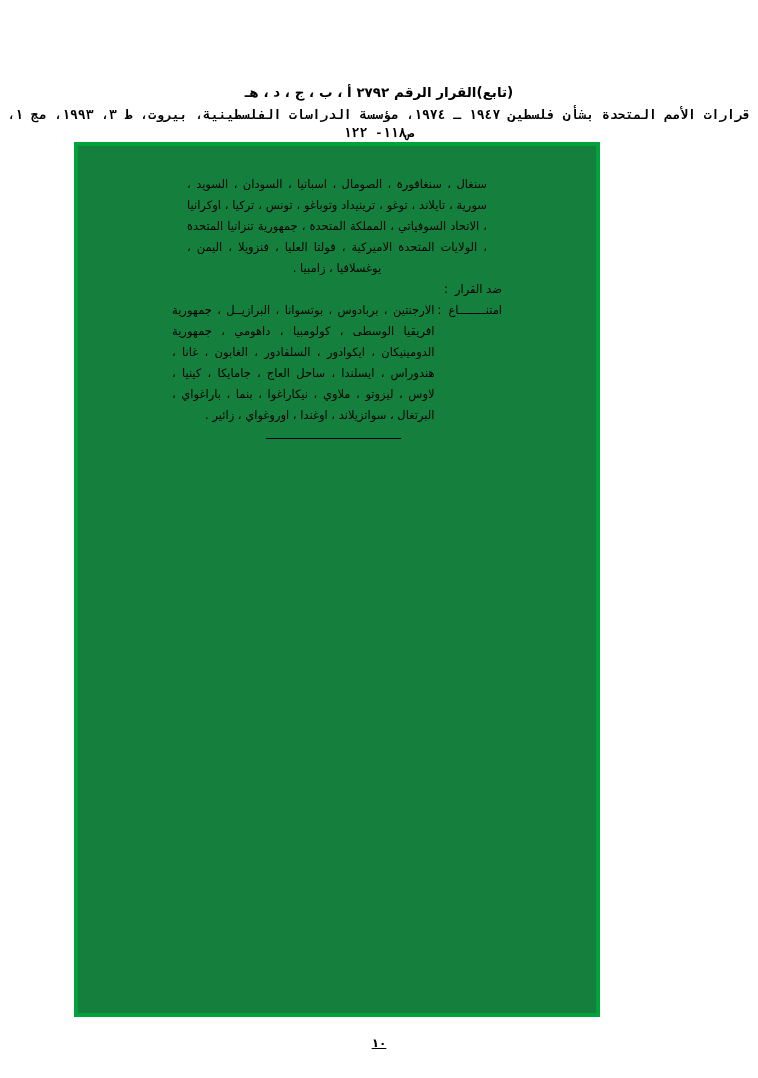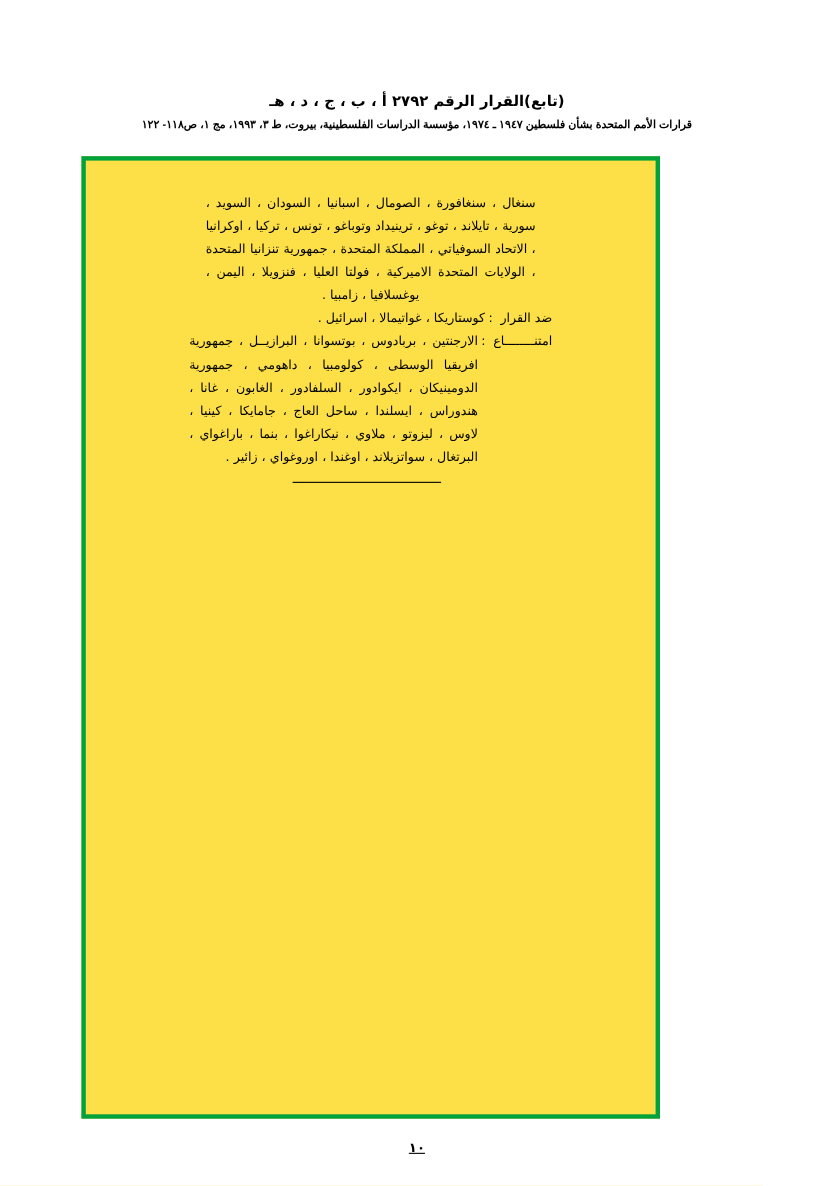--- a/index.html
+++ b/index.html
@@ -33,37 +33,37 @@
   .header-title {
     font-family: "DejaVu Sans", sans-serif;
     font-size: 13.5px;
     font-weight: bold;
     letter-spacing: 0.3px;
     line-height: 1.4;
     direction: rtl;
   }
   .header-source {
     margin-top: 5px;
-    font-family: Liberation Sans, sans-serif;
-    font-size: 10px;
+    font-family: Liberation Mono, monospace;
+    font-size: 13px;
     font-weight: bold;
     line-height: 1.4;
     direction: rtl;
   }
 
   
   .frame {
     position: absolute;
     top: 142px;
     left: 74px;
     width: 526px;
     height: 875px;
     border: 4px solid #00a23b;
     box-sizing: border-box;
-    background: #fde047;
+    background: #15803d;
   }
 
   
   .content {
     position: absolute;
     top: 28px;
     left: 0;
     right: 0;
     direction: rtl;
   }
@@ -143,21 +143,20 @@
   <div class="frame">
     <div class="content">
 
       <p class="para">سنغال ، سنغافورة ، الصومال ، اسبانيا ، السودان ، السويد ، سورية ، تايلاند ، توغو ، ترينيداد وتوباغو ، تونس ، تركيا ، اوكرانيا ، الاتحاد السوفياتي ، المملكة المتحدة ، جمهورية تنزانيا المتحدة ، الولايات المتحدة الاميركية ، فولتا العليا ، فنزويلا ، اليمن ، يوغسلافيا ، زامبيا .</p>
 
       <div class="vote-list">
 
         <div class="vote-row">
           <span class="vote-label">ضد القرار</span>
           <span class="vote-colon">:</span>
-          <span class="vote-names">كوستاريكا ، غواتيمالا ، اسرائيل .</span>
         </div>
 
         <div class="vote-row">
           <span class="vote-label">امتنــــــــاع</span>
           <span class="vote-colon">:</span>
           <span class="vote-names">الارجنتين ، بربادوس ، بوتسوانا ، البرازيــل ، جمهورية افريقيا الوسطى ، كولومبيا ، داهومي ، جمهورية الدومينيكان ، ايكوادور ، السلفادور ، الغابون ، غانا ، هندوراس ، ايسلندا ، ساحل العاج ، جامايكا ، كينيا ، لاوس ، ليزوتو ، ملاوي ، نيكاراغوا ، بنما ، باراغواي ، البرتغال ، سواتزيلاند ، اوغندا ، اوروغواي ، زائير .</span>
         </div>
 
       </div>
 

